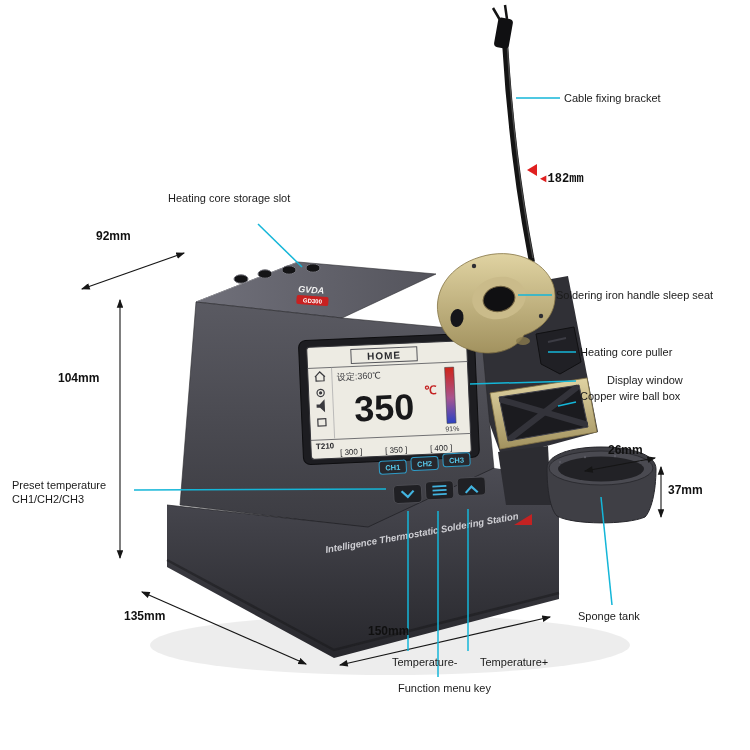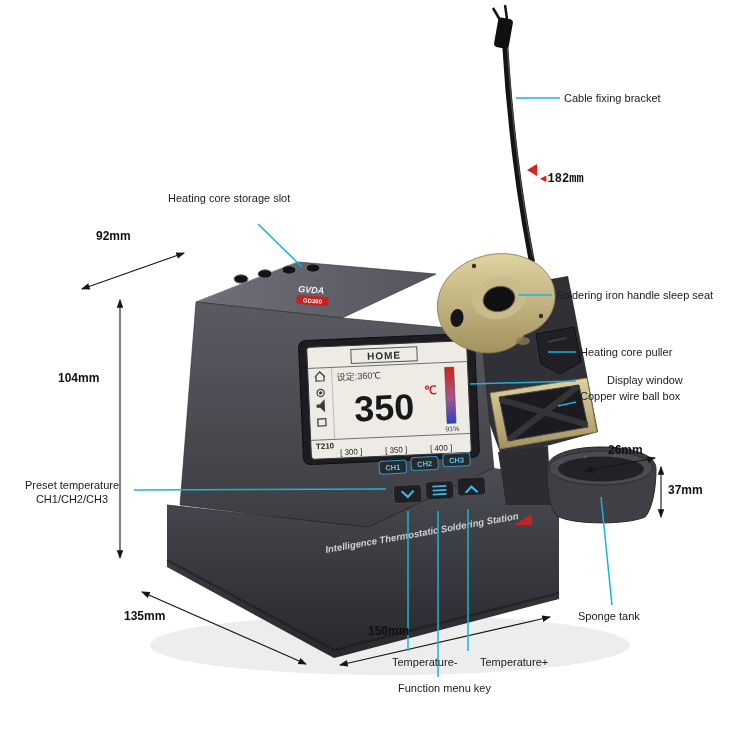--- a/index.html
+++ b/index.html
@@ -5,21 +5,21 @@
   html,body { margin:0; padding:0; background:#fff; }
   .canvas {
     position:relative; width:750px; height:750px; background:#ffffff;
     font-family:"Liberation Sans", sans-serif; overflow:hidden;
   }
   .scene { position:absolute; left:0; top:0; width:750px; height:750px; }
   svg text { font-family:"Liberation Sans", sans-serif; }
   .label {
     position:absolute; font-size:11px; color:#1b1b1b; white-space:nowrap;
   }
-  .label.multi { white-space:normal; text-align:center; line-height:1.3; }
+  .label.multi { white-space:normal; text-align:left; line-height:1.3; }
   .dim {
     position:absolute; font-weight:bold; font-size:12px; color:#101010; white-space:nowrap;
   }
   .dim .red-arrow { color:#e02020; font-weight:normal; font-size:11px; margin-right:1px; }
 </style>
 </head>
 <body>
 
 <div class="canvas">
 

